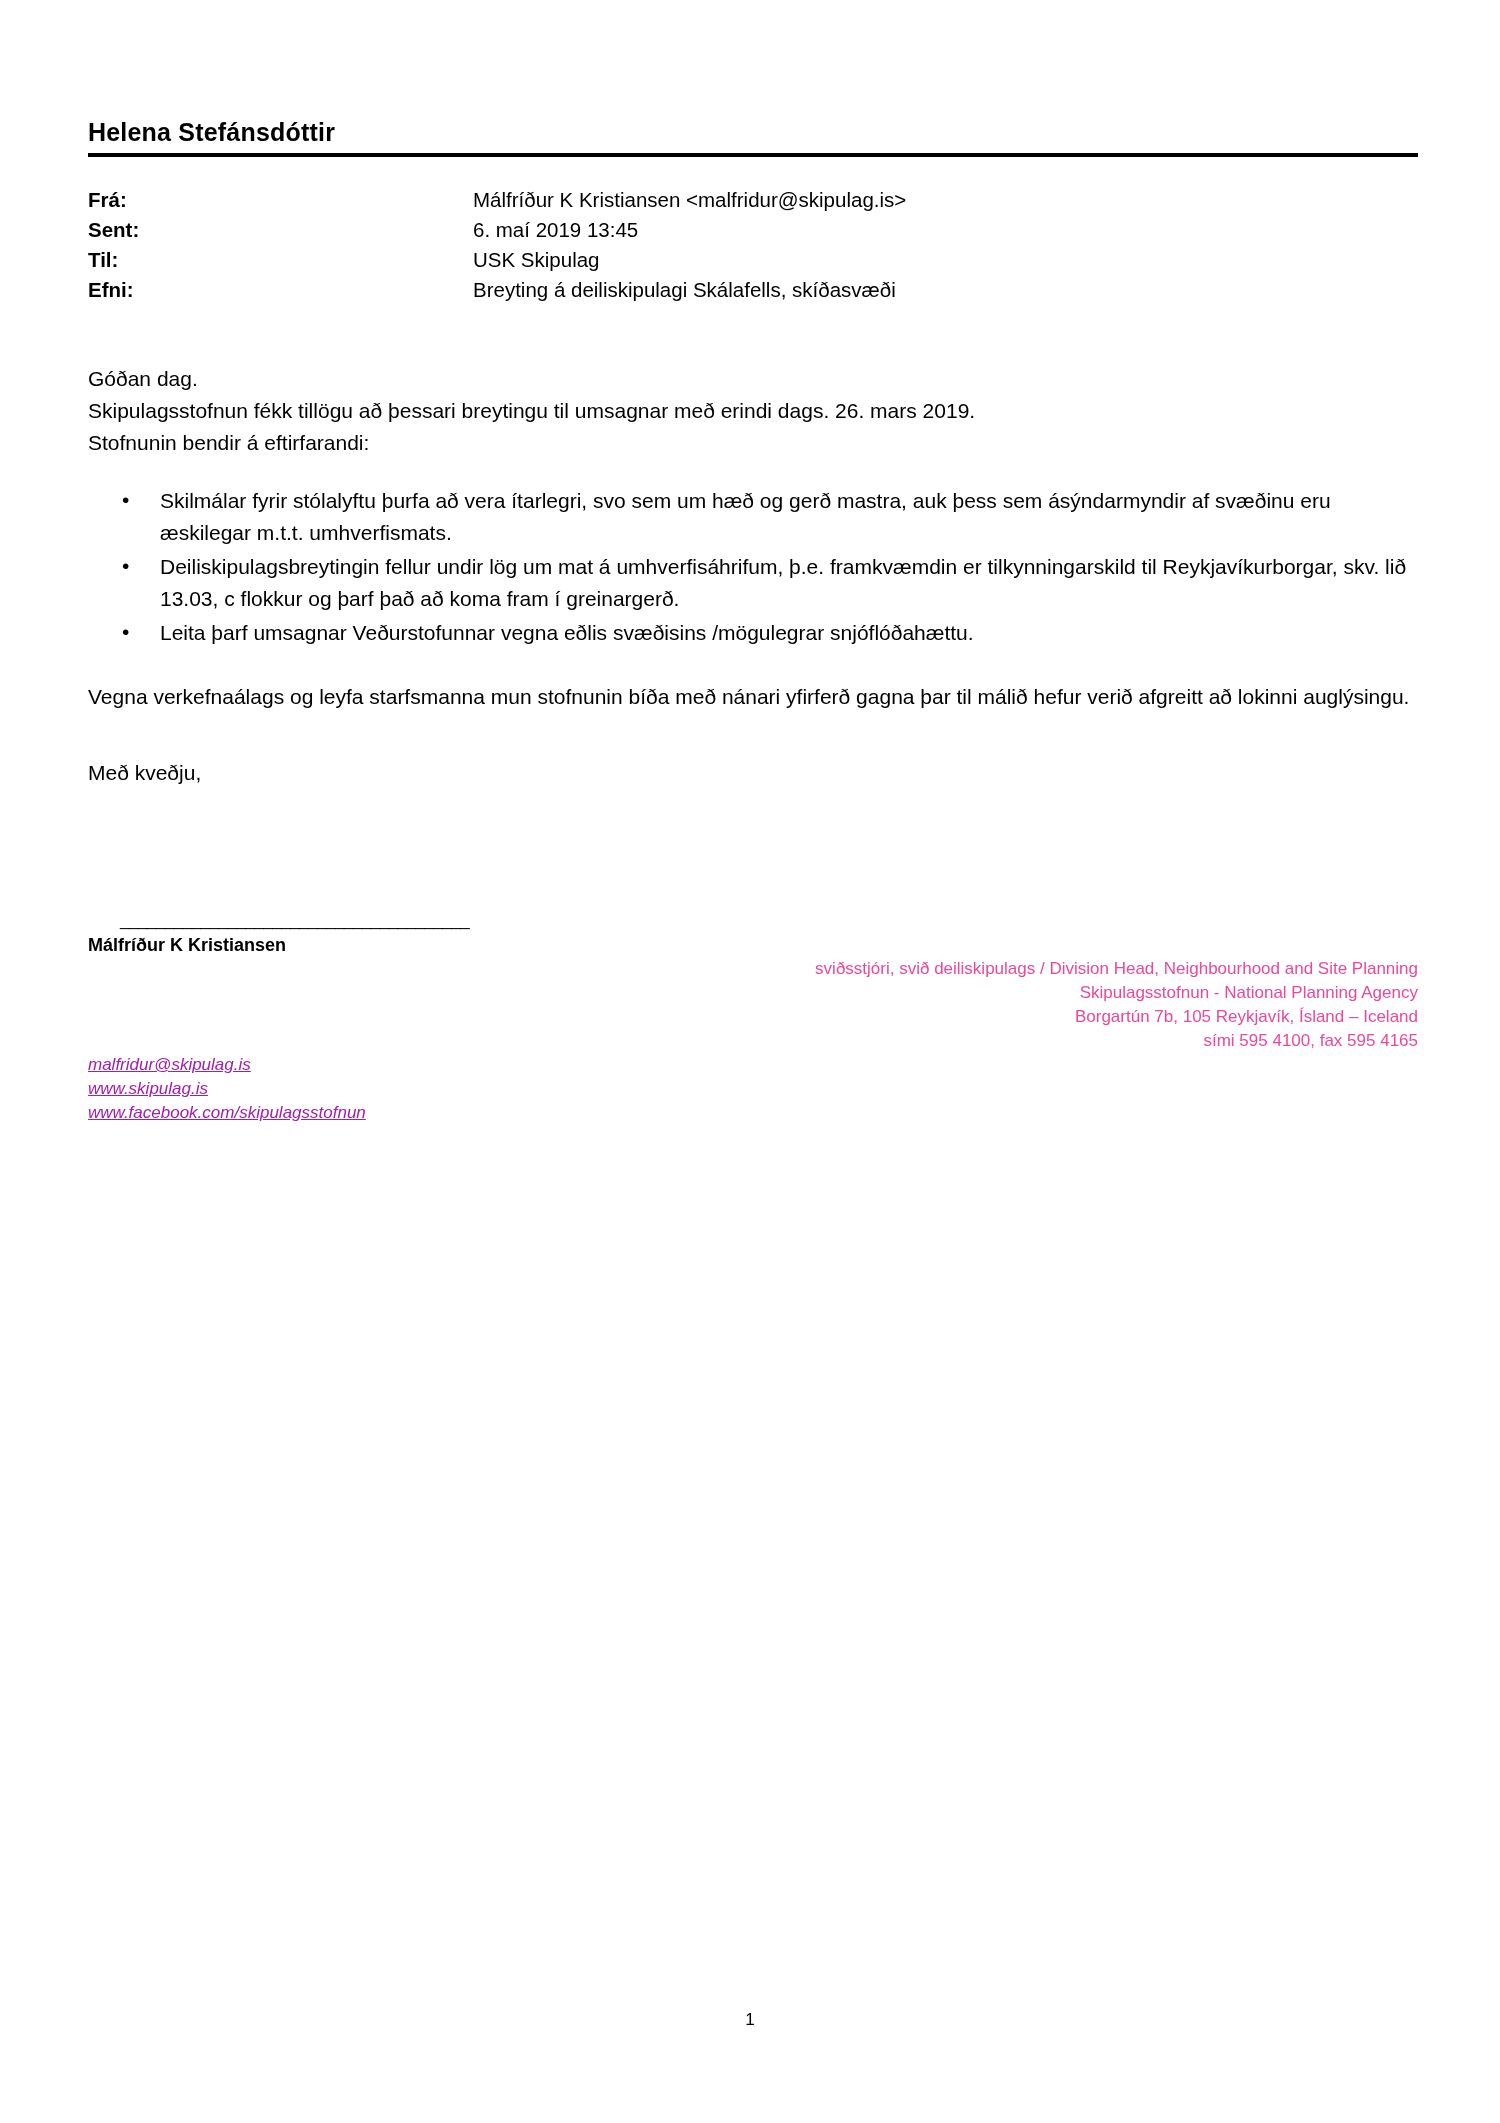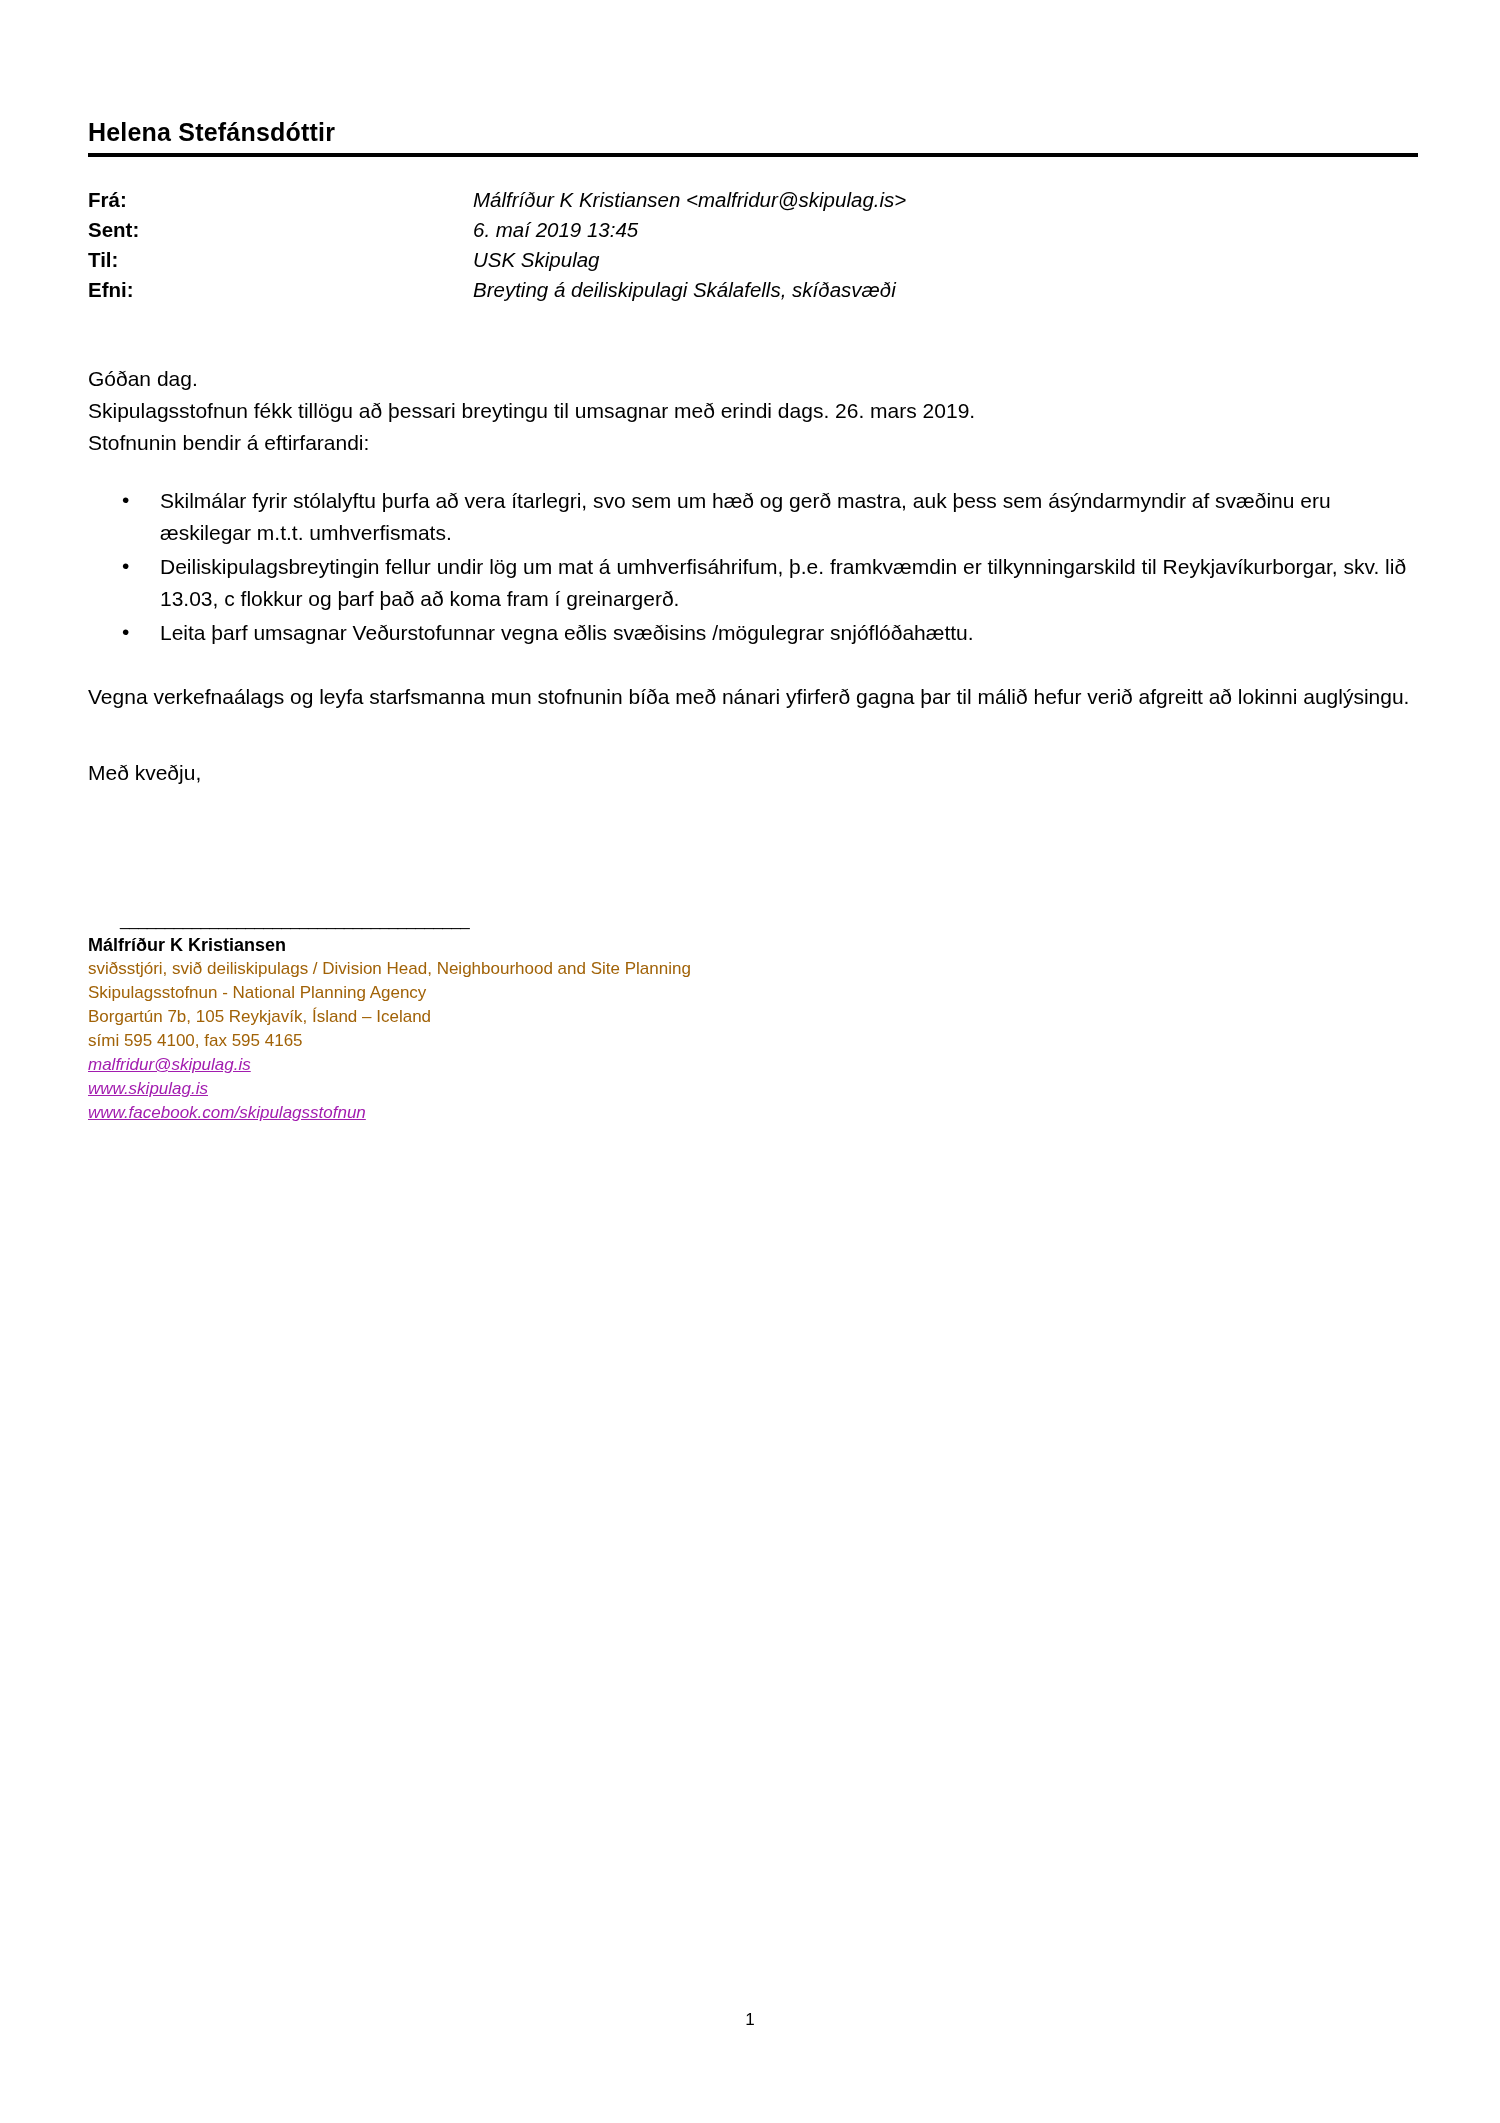--- a/index.html
+++ b/index.html
@@ -55,21 +55,20 @@
     line-height: 30px;
   }
   .fields td.label {
     font-weight: bold;
     width: 385px;
     white-space: nowrap;
   }
   .fields td.value {
     font-weight: normal;
     white-space: nowrap;
-    font-style: italic;
   }
 
   
   .body-block {
     margin-top: 58px;
     font-size: 21px;
     line-height: 32px;
   }
   .body-block p {
     margin: 0;
@@ -111,21 +110,22 @@
     margin-left: 32px;
   }
   .sig-name {
     font-size: 18px;
     font-weight: bold;
     line-height: 24px;
   }
   .sig-line {
     font-size: 17px;
     line-height: 24px;
-    color: #a16207;
+    color: #ec4899;
+    text-align: right;
   }
   .sig-link {
     font-size: 17px;
     line-height: 24px;
     color: #a21caf;
     text-decoration: underline;
     display: block;
     width: max-content;
     font-style: italic;
   }

